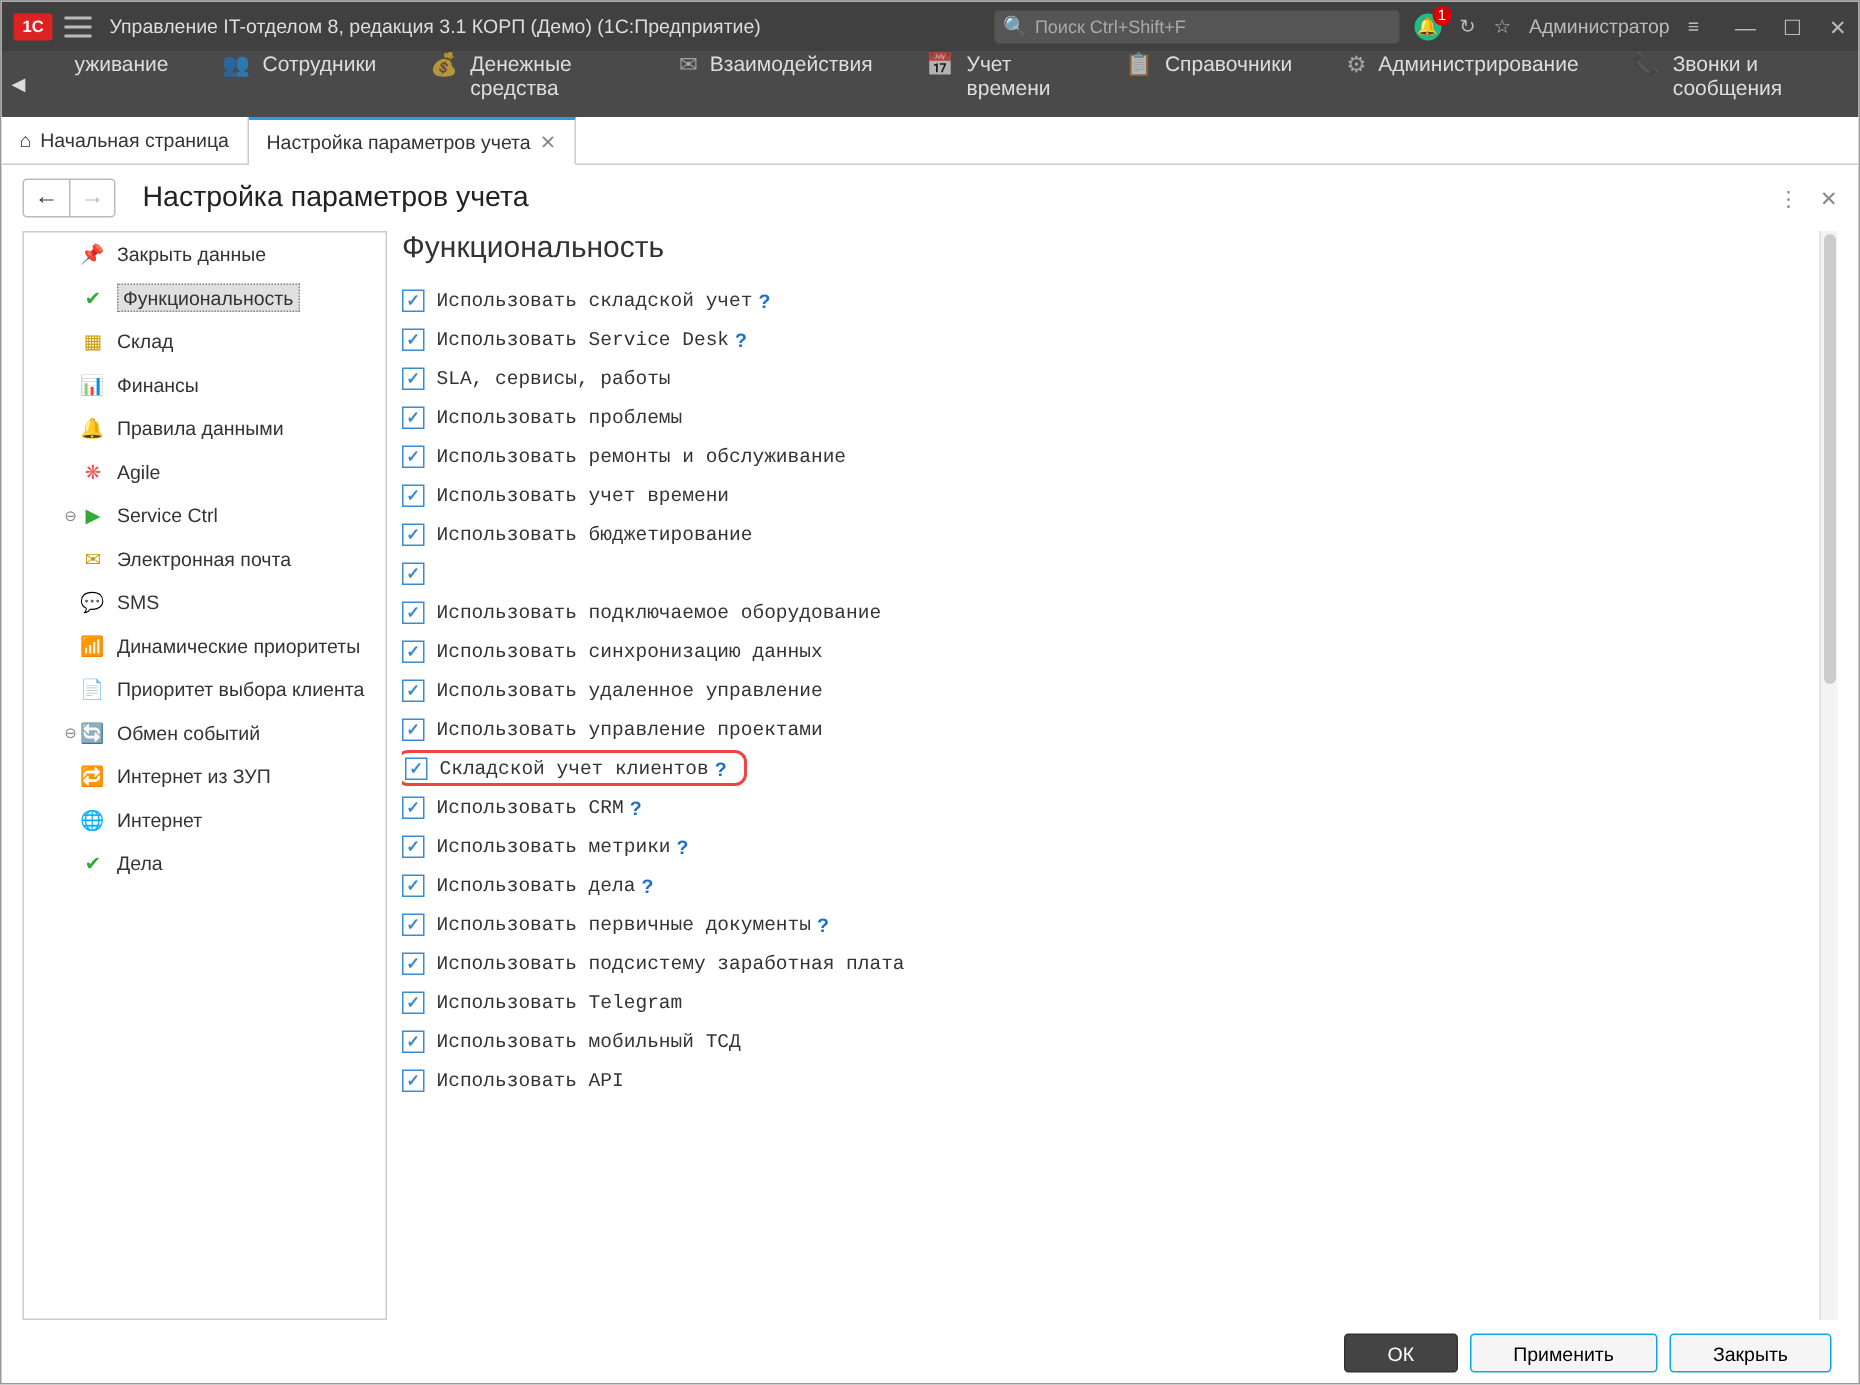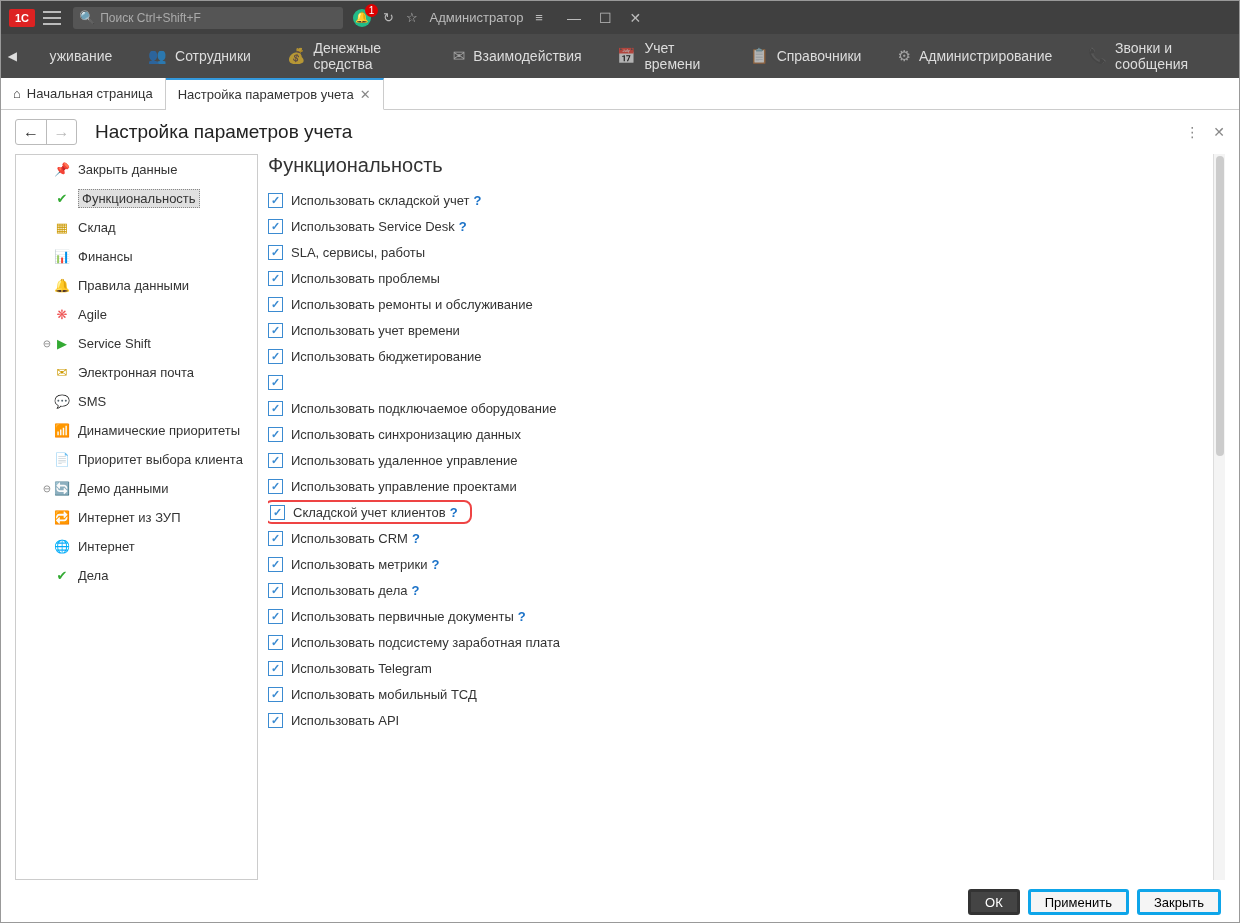--- a/index.html
+++ b/index.html
@@ -11,21 +11,21 @@
 .title-text { flex: 1; }
 .search-box { background: #555; height: 22px; width: 270px; border-radius: 3px; display: flex; align-items: center; padding: 0 6px; color: #aaa; font-size: 12px; margin-right: 10px; }
 .search-icon { margin-right: 5px; font-size: 13px; }
 .titlebar-icons { display: flex; align-items: center; gap: 12px; color: #bbb; }
 .notif { position: relative; }
 .notif-badge { position: absolute; top: -5px; right: -7px; background: #d00; color: #fff; border-radius: 50%; font-size: 10px; width: 13px; height: 13px; display: flex; align-items: center; justify-content: center; }
 .bell-circ { width:18px;height:18px;border-radius:50%;background:#2b8; display:flex;align-items:center;justify-content:center;font-size:11px;color:#fff;}
 .win-controls { display: flex; gap: 18px; margin-left: 12px; color: #bbb; font-size: 14px;}
 .menubar { height: 44px; background: #4a4a4a; display: flex; align-items: center; color: #ddd; font-size: 14px; }
 .menubar-arrow { width: 24px; text-align: center; font-size: 12px;}
-.menubar-item { display: flex; align-items: center; gap: 8px; padding: 0 18px; height: 100%; cursor: pointer; }
+.menubar-item { display: flex; gap: 8px; padding: 0 18px; height: 100%; cursor: pointer; }
 .menubar-icon { opacity: 0.6; font-size: 15px;}
 .tabbar { height: 32px; background: #fff; border-bottom: 1px solid #ccc; display: flex; align-items: stretch; }
 .tab { display: flex; align-items: center; padding: 0 12px; border-right: 1px solid #ccc; cursor: pointer; color: #333; font-size: 13px;}
 .tab-home { gap: 6px; }
 .tab-active { border-top: 2px solid #3399dd; border-bottom: 1px solid #fff; margin-bottom: -1px; background: #fff; position: relative; z-index: 1;}
 .tab-close { margin-left: 6px; color: #888; font-size: 13px; }
 .form-area { position: relative; height: calc(923px - 33px - 44px - 32px); display: flex; flex-direction: column; }
 .form-header { height: 44px; display: flex; align-items: center; padding: 0 14px; }
 .nav-btns { display: flex; border: 1px solid #bbb; border-radius: 3px; margin-right: 18px;}
 .nav-btn { width: 30px; height: 24px; display: flex; align-items: center; justify-content: center; font-size: 16px; cursor: pointer; color: #333;}
@@ -37,39 +37,40 @@
 .tree-item { display: flex; align-items: center; height: 29px; padding: 0 8px 0 8px; cursor: pointer; font-size: 13px; color: #333;}
 .tree-item .expander { width: 14px; text-align: center; color: #888; font-size: 10px; flex-shrink:0;}
 .tree-item .tree-icon { width: 16px; height: 16px; margin-right: 8px; display: inline-flex; align-items: center; justify-content: center; font-size: 13px; flex-shrink:0;}
 .tree-item.indent-1 { padding-left: 24px; }
 .tree-item.indent-2 { padding-left: 38px; }
 .tree-item.selected .label { border: 1px dotted #888; background: #e0e0e0; padding: 1px 3px;}
 .checklist-panel { flex: 1; overflow-y: auto; padding-right:10px;}
 .panel-title { font-size: 20px; color: #333; margin-bottom: 10px; }
 .check-item { display: flex; align-items: center; height: 26px; font-size: 13px; color: #333; }
 .check-box { width: 15px; height: 15px; border: 1px solid #3b8bd1; background: #fff; color: #3b8bd1; display: inline-flex; align-items: center; justify-content: center; font-size: 11px; font-weight: bold; margin-right: 8px; cursor: pointer;}
-.check-label { cursor: pointer; }
+.check-label { cursor: pointer; font-family: Liberation Mono, monospace; }
 .help-link { color: #1a71c7; margin-left: 4px; font-weight: bold; font-size: 13px; cursor: pointer;}
 .hl { border: 2px solid #e44; border-radius: 8px; padding: 2px 12px 2px 4px; margin-left:-4px; display: inline-flex; align-items:center; height:24px;}
 .scrollbar { width: 12px; background: #f4f4f4; border-left: 1px solid #ddd;}
 .scrollbar-thumb { width: 8px; height: 300px; background: #ccc; border-radius: 4px; margin: 2px auto;}
 .footer-buttons { height: 44px; display: flex; align-items: center; justify-content: flex-end; gap: 8px; padding: 0 18px 0 0;}
-.btn { height: 26px; padding: 0 14px; border: 3px solid #0ea5e9; border-radius: 3px; background: #f5f5f5; cursor: pointer; font-size: 13px;}
+.btn { height: 26px; padding: 0 28px; border: 1px solid #0ea5e9; border-radius: 3px; background: #f5f5f5; cursor: pointer; font-size: 13px;}
 .btn-primary { background: #444; color: #fff; border-color: #333;}
 </style>
 </head>
 <body>
 
 <div class="titlebar">
   <div class="logo-1c">1C</div>
   <div class="hamburger-icon">
       <span></span>
       <span></span>
       <span></span>
     </div>
+  <div class="title-text">Управление IT-отделом 8, редакция 3.1 КОРП (Демо)  (1С:Предприятие)</div>
   <div class="search-box">
     <span class="search-icon">🔍</span>
     <span>Поиск Ctrl+Shift+F</span>
   </div>
   <div class="titlebar-icons">
     <span class="notif">
       <span class="bell-circ">🔔</span>
       <span class="notif-badge">1</span>
     </span>
     <span>↻</span>
@@ -174,42 +175,42 @@
           <span class="label">Правила данными</span>
         </div>
         <div class="tree-item indent-1">
           <span class="expander"></span>
           <span class="tree-icon" style="color:#e55">❋</span>
           <span class="label">Agile</span>
         </div>
         <div class="tree-item indent-1">
           <span class="expander">⊖</span>
           <span class="tree-icon" style="color:#3a3">▶</span>
-          <span class="label">Service Shift</span>
+          <span class="label">Service Ctrl</span>
         </div>
         <div class="tree-item indent-2">
           <span class="tree-icon" style="color:#c90">✉</span>
           <span class="label">Электронная почта</span>
         </div>
         <div class="tree-item indent-2">
           <span class="tree-icon" style="color:#aaa">💬</span>
           <span class="label">SMS</span>
         </div>
         <div class="tree-item indent-2">
           <span class="tree-icon" style="color:#d44">📶</span>
           <span class="label">Динамические приоритеты</span>
         </div>
         <div class="tree-item indent-2">
           <span class="tree-icon" style="color:#888">📄</span>
           <span class="label">Приоритет выбора клиента</span>
         </div>
         <div class="tree-item indent-1">
           <span class="expander">⊖</span>
           <span class="tree-icon" style="color:#39a">🔄</span>
-          <span class="label">Демо данными</span>
+          <span class="label">Обмен событий</span>
         </div>
         <div class="tree-item indent-2">
           <span class="tree-icon" style="color:#c90">🔁</span>
           <span class="label">Интернет из ЗУП</span>
         </div>
         <div class="tree-item indent-1">
           <span class="expander"></span>
           <span class="tree-icon" style="color:#39a">🌐</span>
           <span class="label">Интернет</span>
         </div>

